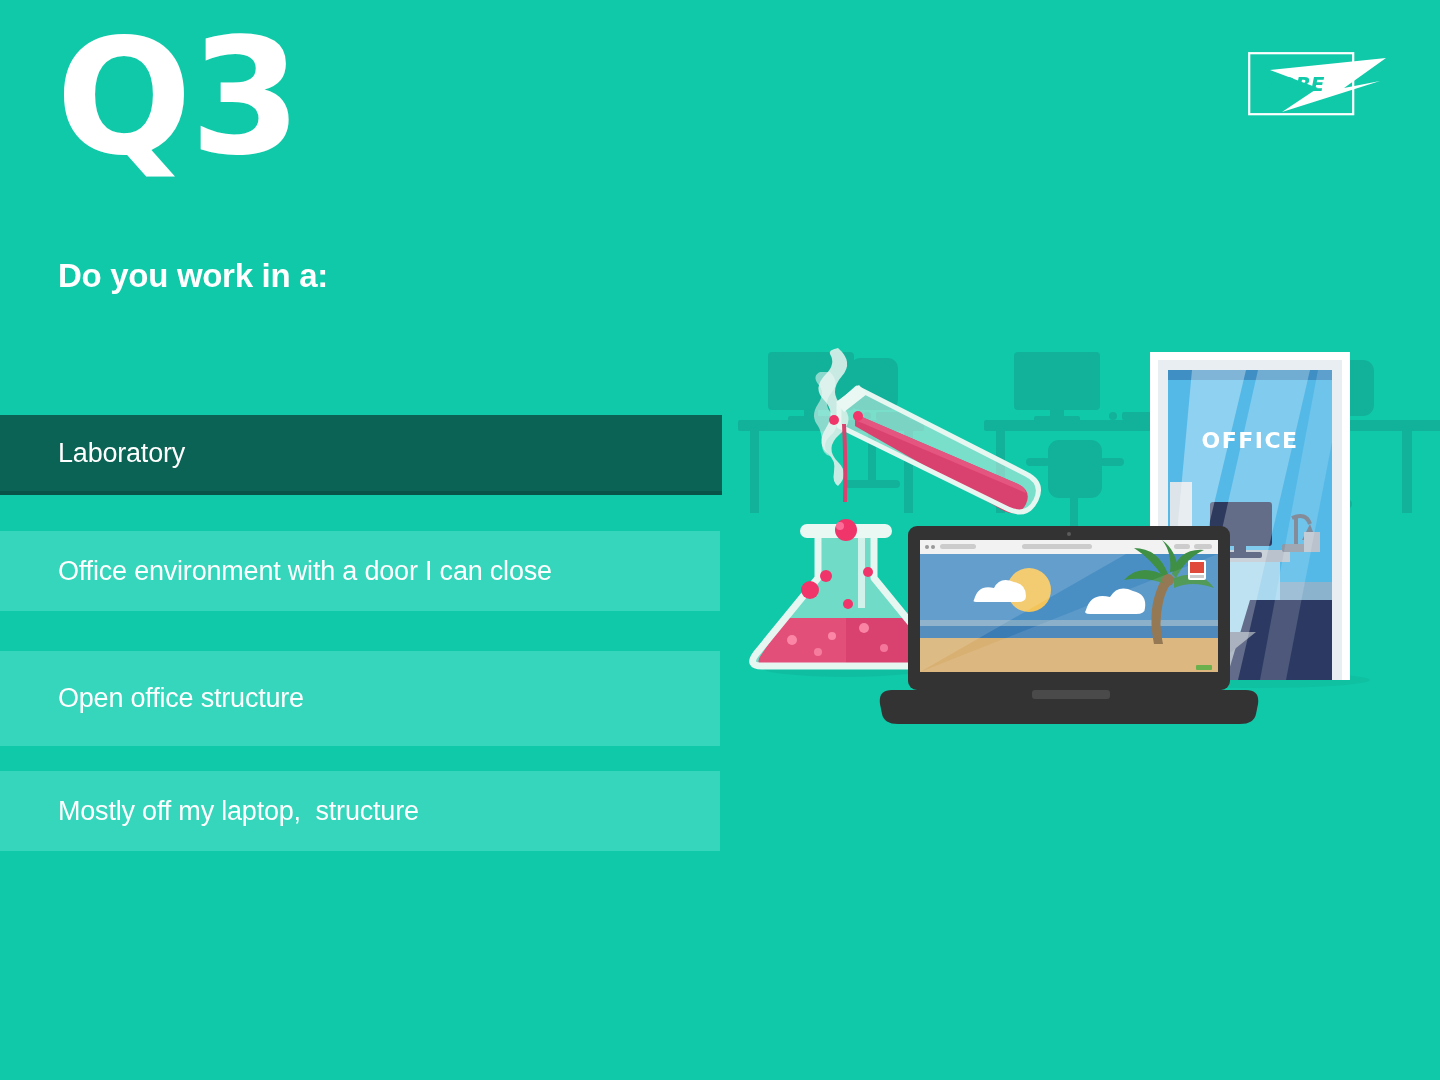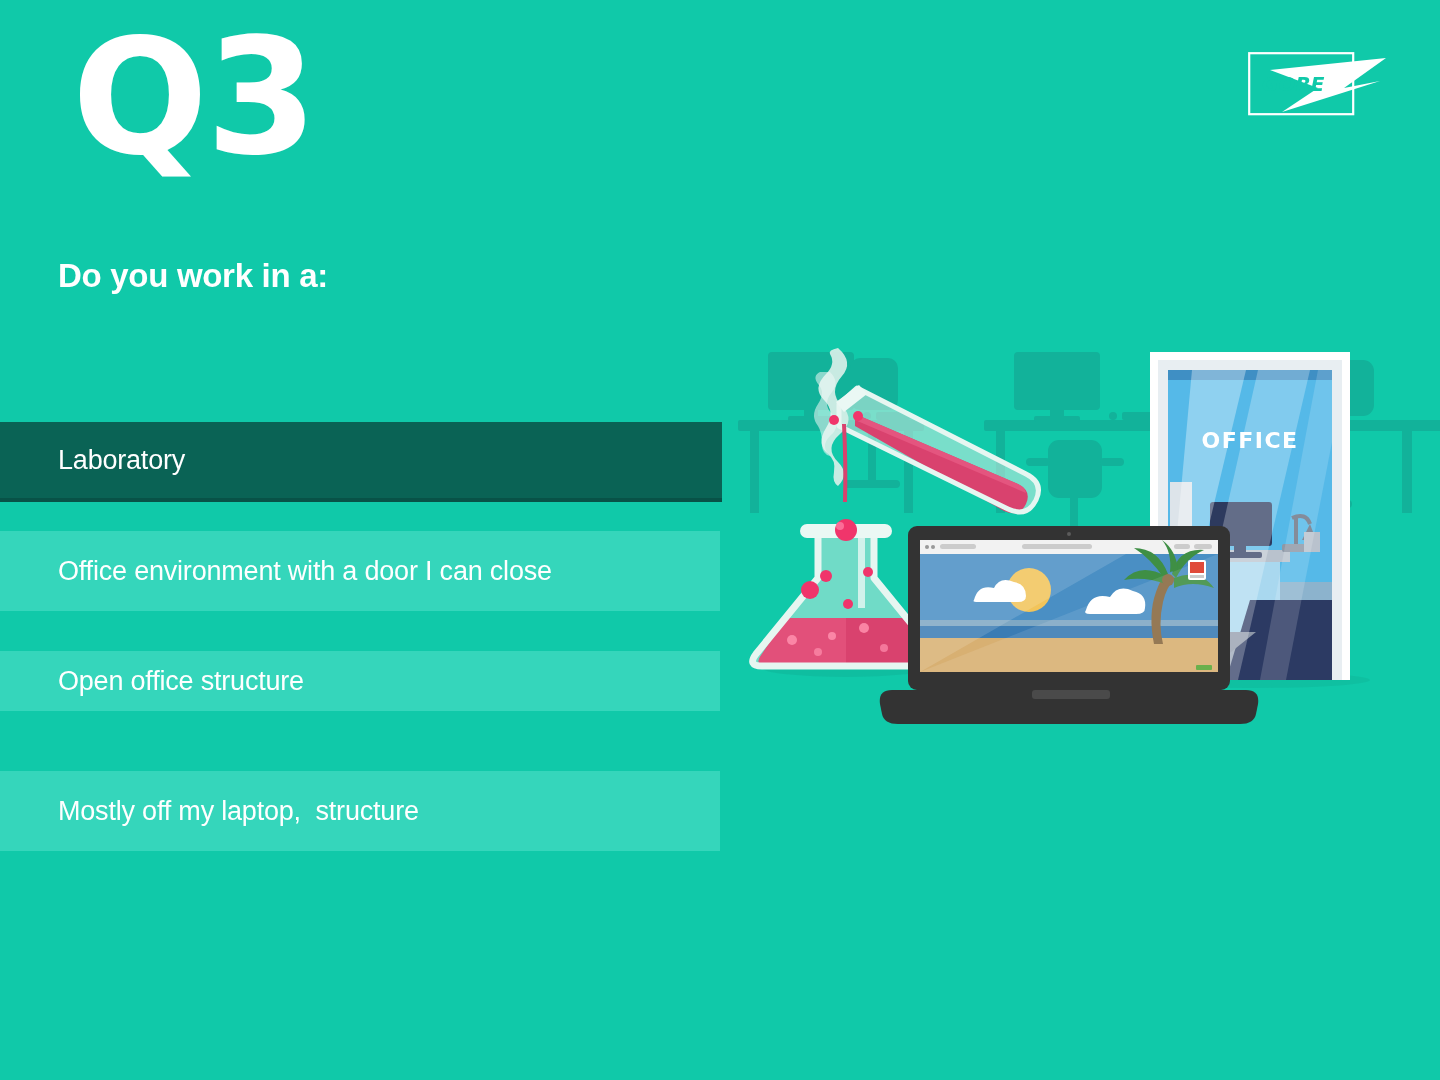--- a/index.html
+++ b/index.html
@@ -23,21 +23,20 @@
     position: absolute;
     left: 56px;
     top: 18px;
     font-size: 160px;
     line-height: 1;
     font-weight: bold;
     color: #ffffff;
     letter-spacing: -2px;
     font-family: "DejaVu Sans", sans-serif;
     user-select: none;
-    margin-left: 16px;
   }
   #q-prompt {
     position: absolute;
     left: 58px;
     top: 234px;
     font-size: 33px;
     font-weight: bold;
     color: #ffffff;
     letter-spacing: -0.3px;
     font-family: "Liberation Sans", sans-serif;
@@ -107,29 +106,29 @@
       <rect x="1.2" y="1.2" width="104" height="61" fill="none" stroke="#ffffff" stroke-width="2.2"></rect>
       <path d="M22 18 L138 6 L96 36 L132 29 L34 60 L70 36 Z" fill="#ffffff"></path>
       <g fill="#10c9a9" font-family="DejaVu Sans, sans-serif" font-size="20" font-weight="bold" font-style="italic">
         <text x="14" y="39">GORE</text>
       </g>
     </svg>
   </div>
 
   <div id="answers">
 
-    <div class="answer-bar selected" style="top:11px;height:80px;width:722px;">
+    <div class="answer-bar selected" style="top:4px;height:80px;width:722px;">
       <span class="answer-label">Laboratory</span>
     </div>
 
     <div class="answer-bar plain" style="top:120px;height:80px;width:720px;">
       <span class="answer-label">Office environment with a door I can close</span>
     </div>
 
-    <div class="answer-bar plain" style="top:240px;height:60px;width:720px;">
+    <div class="answer-bar plain" style="top:240px;height:95px;width:720px;">
       <span class="answer-label">Open office structure</span>
     </div>
 
     <div class="answer-bar plain" style="top:360px;height:80px;width:720px;">
       <span class="answer-label">Mostly off my laptop,  structure</span>
     </div>
 
   </div>
 
   <div id="illustration">

